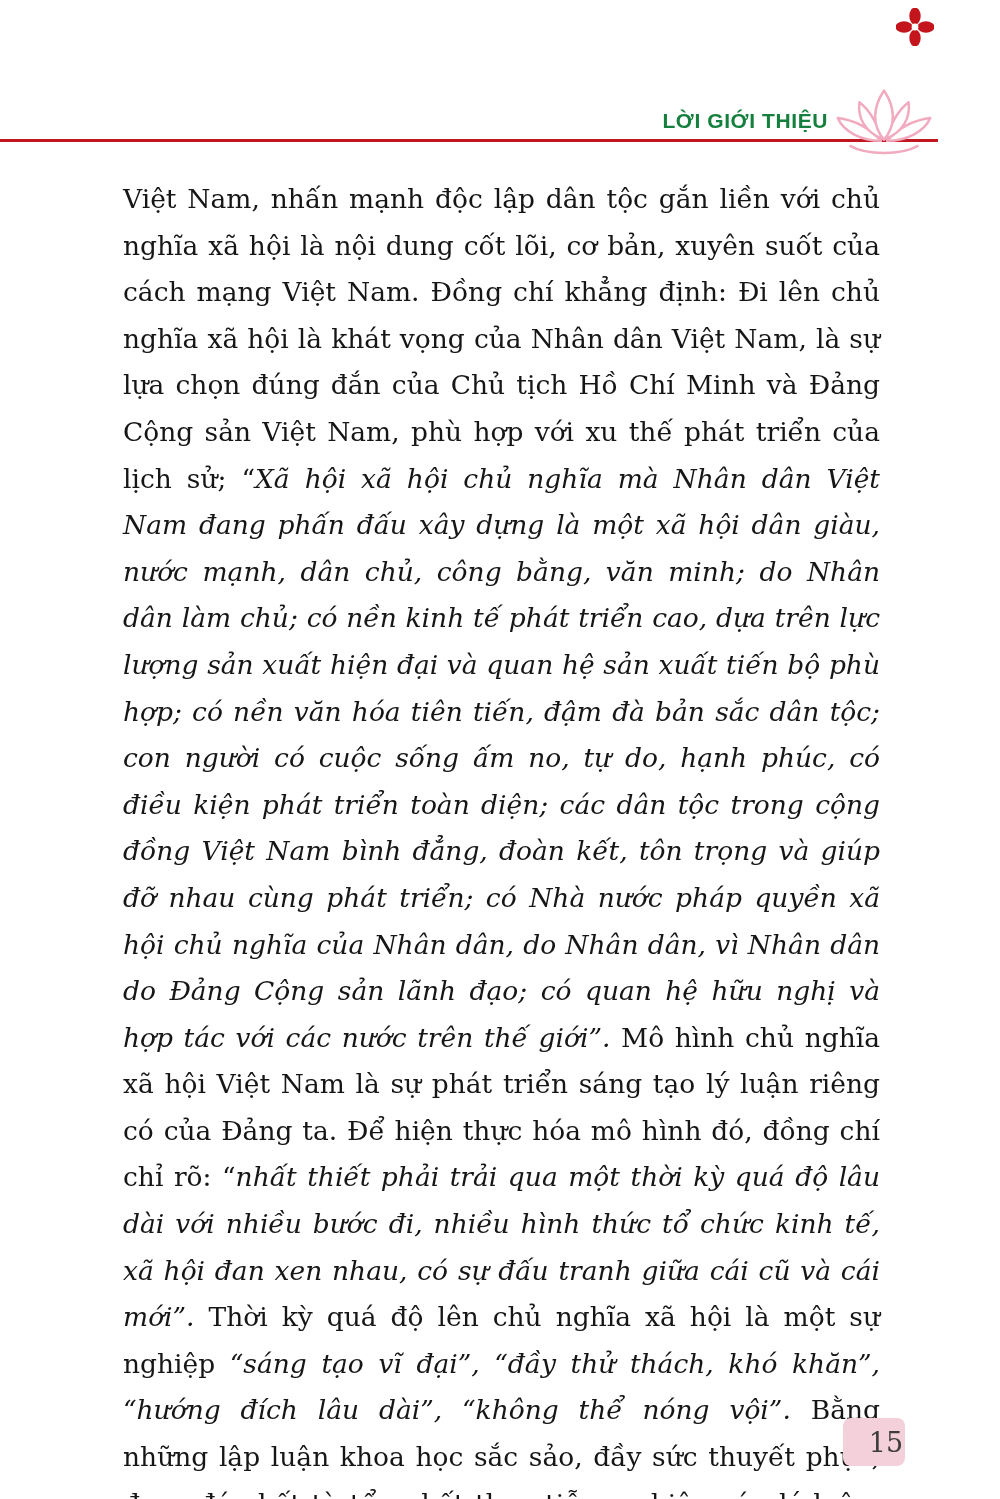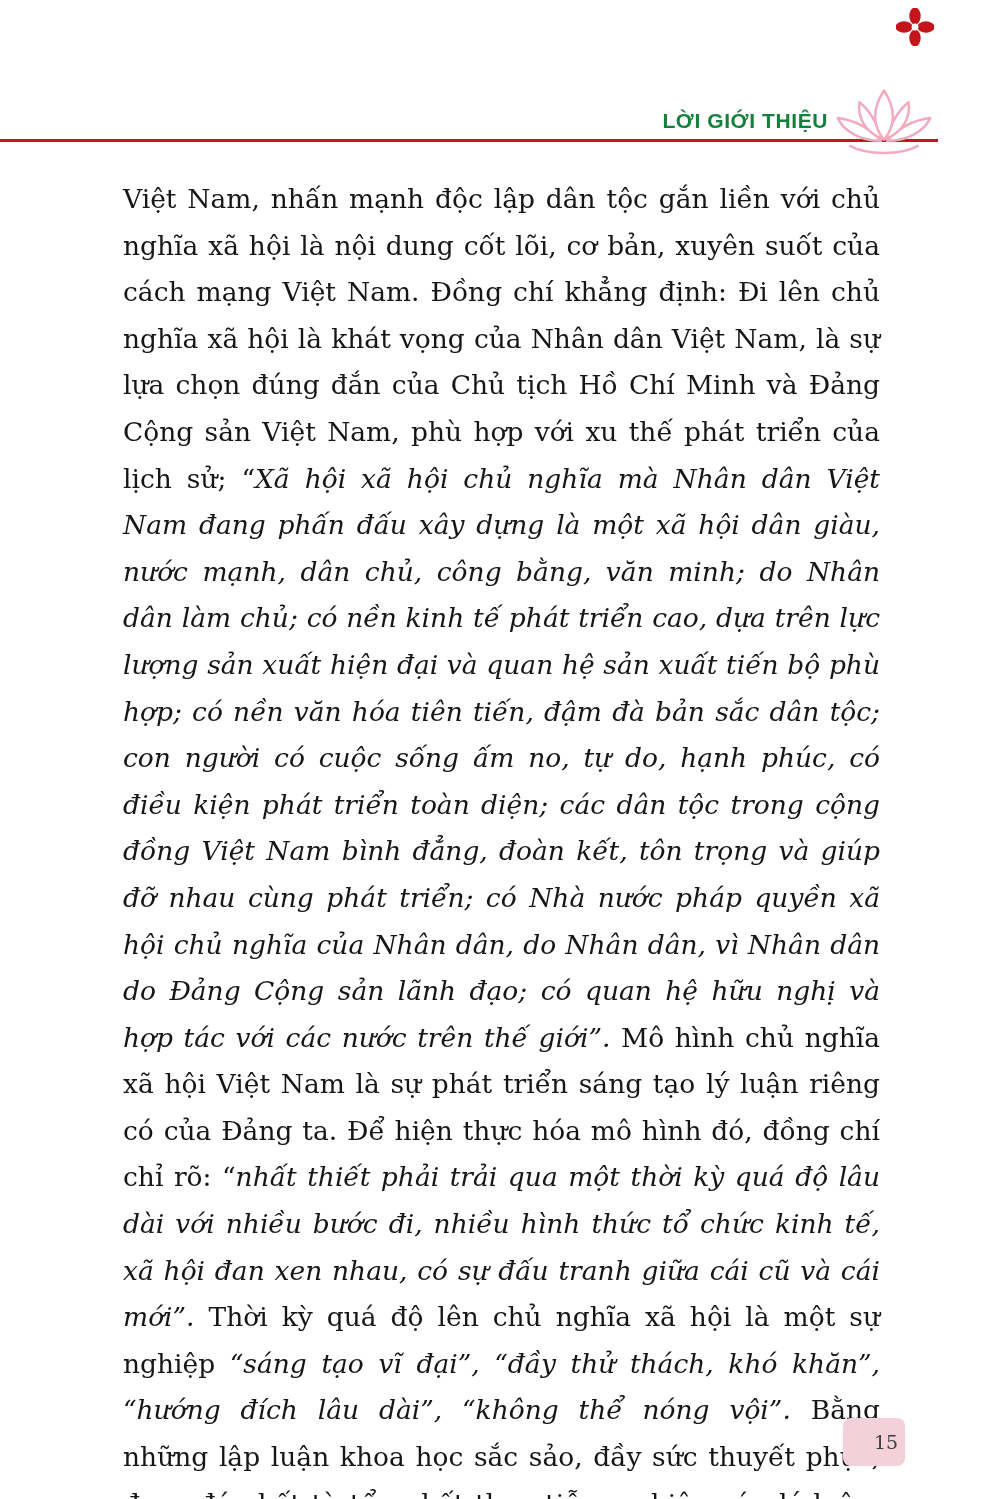--- a/index.html
+++ b/index.html
@@ -72,21 +72,21 @@
     position: absolute;
     right: 95px;
     bottom: 33px;
     width: 62px;
     height: 48px;
     background: #f3d0da;
     border-radius: 8px;
     display: flex;
     align-items: center;
     justify-content: center;
-    font-size: 19px;
+    font-size: 27px;
     color: #3d3d3d;
     padding-left: 24px;
   }
 </style>
 </head>
 <body>
 
 <div class="page">
 
   <div class="corner-flower">

